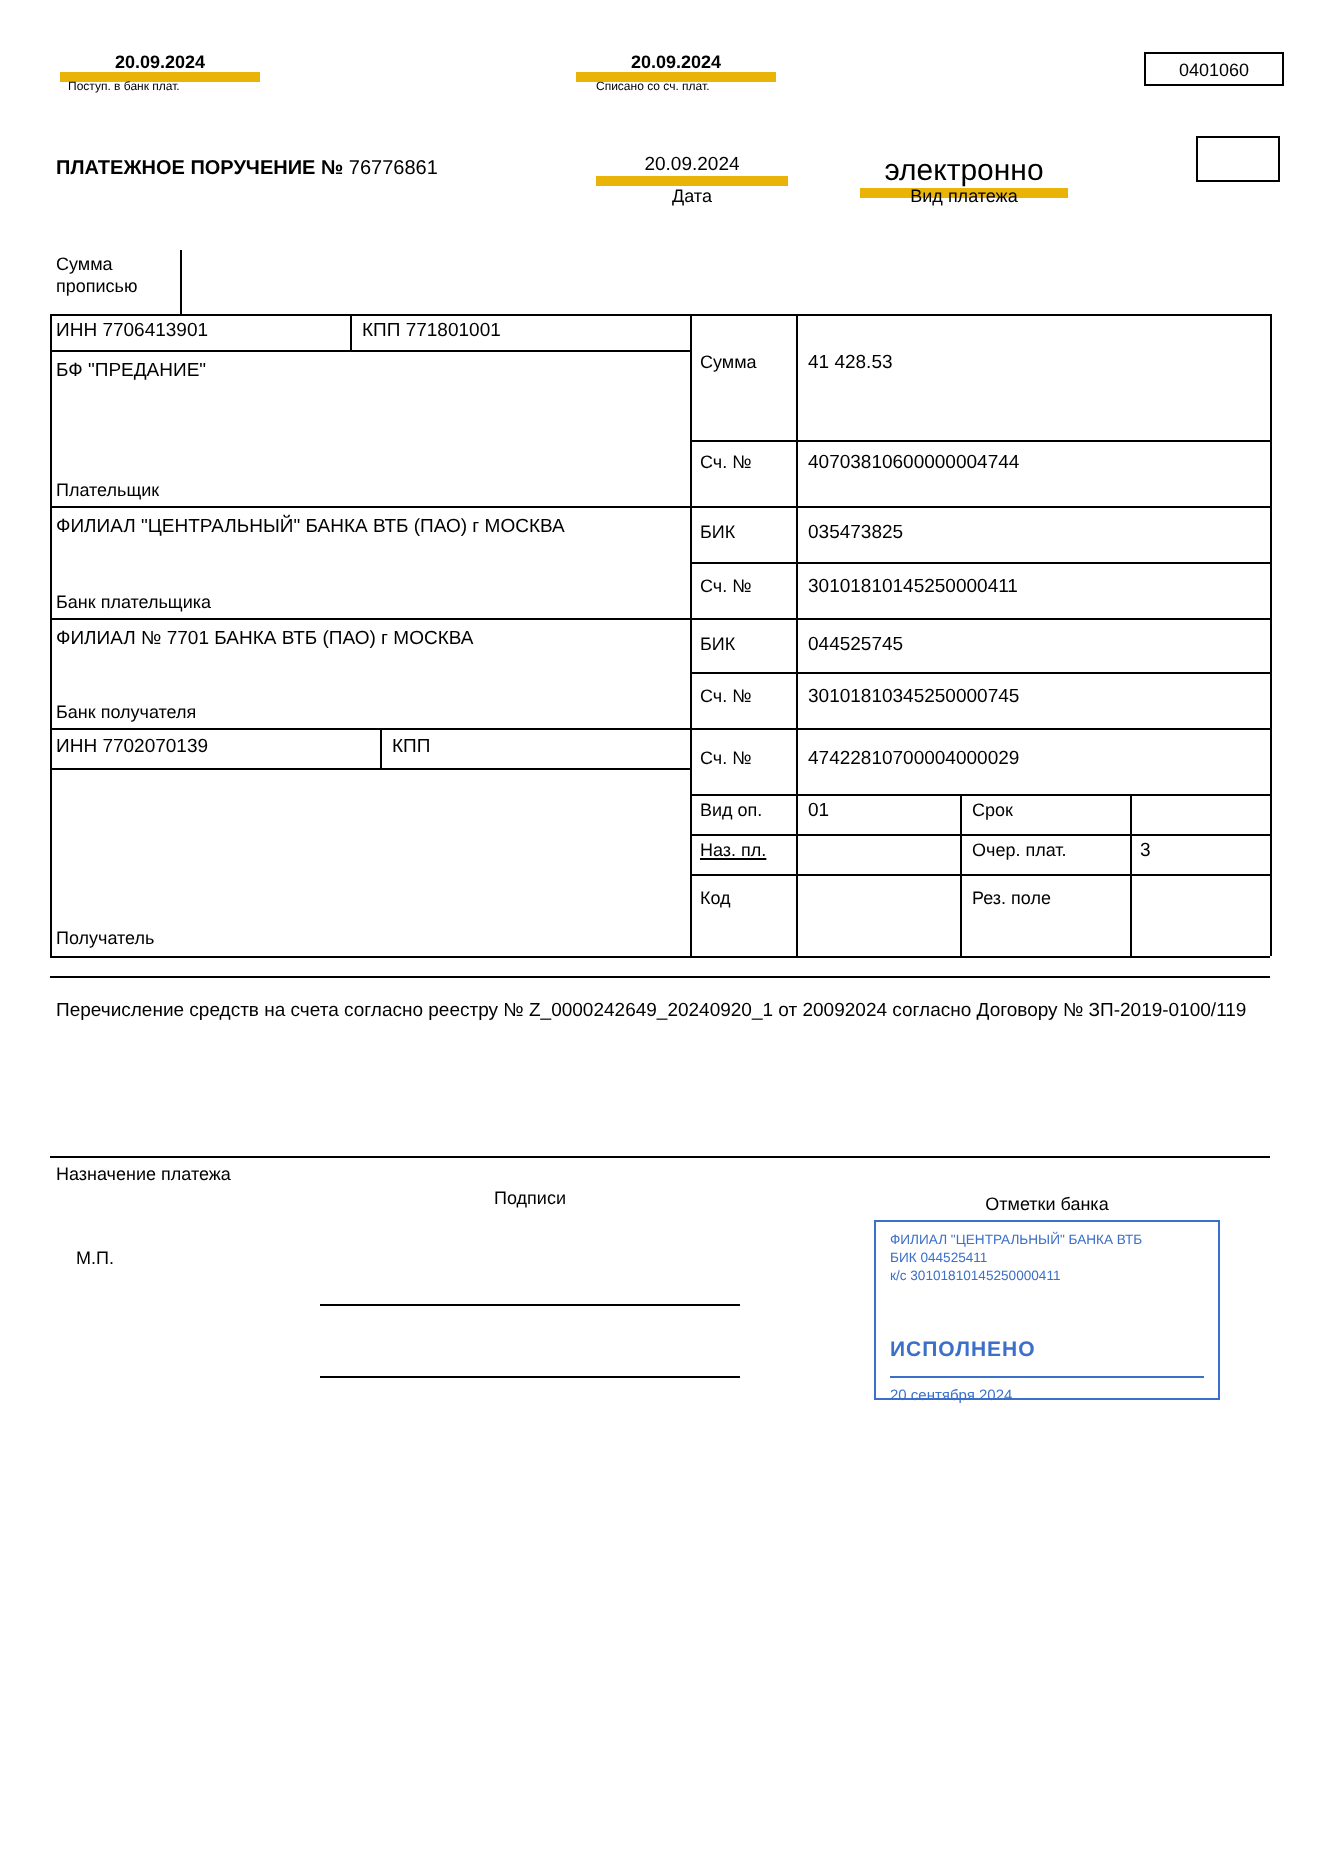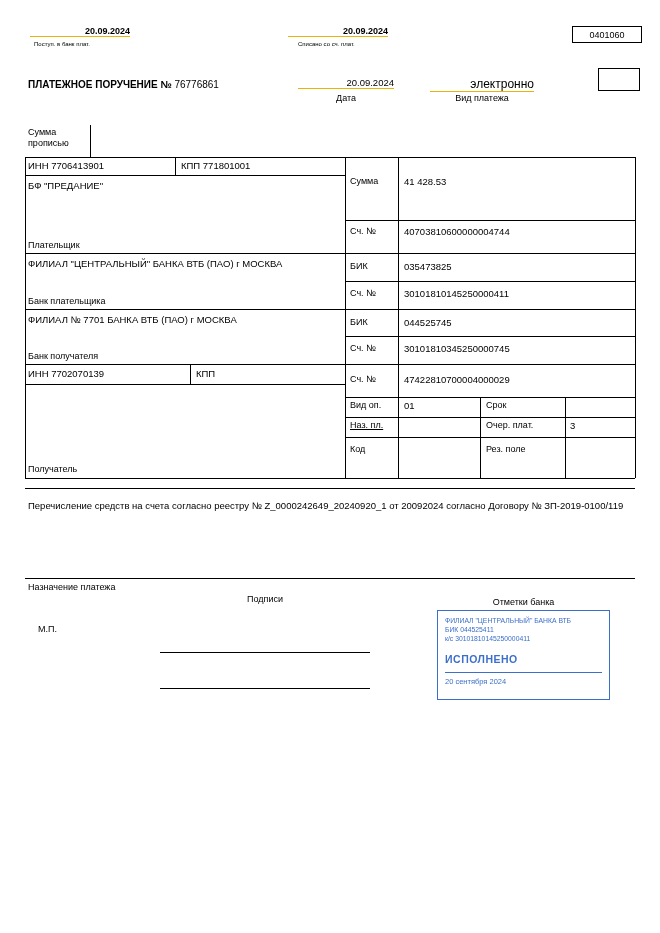--- a/index.html
+++ b/index.html
@@ -12,29 +12,29 @@
     overflow:hidden;
   }
   .txt{position:absolute;white-space:nowrap;font-size:9.5px;}
   .wrap{white-space:normal;}
   .small{font-size:9px;}
   .tiny{font-size:6px;}
   .bold{font-weight:bold;}
   .hline{position:absolute;height:0;border-top:1px solid #000;}
   .vline{position:absolute;width:0;border-left:1px solid #000;}
   .center{text-align:center;}
-  .ufield{position:absolute;border-bottom:1px solid #eab308;text-align:right;}
+  .ufield{position:absolute;border-bottom:5px solid #eab308;text-align:center;}
   .boxed{position:absolute;border:1px solid #000;display:flex;align-items:center;justify-content:center;}
   .stamp{
     position:absolute;left:437px;top:610px;width:173px;height:90px;
     border:1.5px solid #3b6fc9;color:#3b6fc9;
     padding:5px 7px;box-sizing:border-box;
   }
   .stamp .s-line{font-size:6.8px;line-height:9px;white-space:nowrap;}
-  .stamp .s-status{font-size:10.5px;font-weight:bold;letter-spacing:.5px;margin-top:10px;}
+  .stamp .s-status{font-size:10.5px;font-weight:bold;letter-spacing:.5px;margin-top:26px;}
   .stamp .s-div{border-top:1px solid #3b6fc9;margin-top:7px;}
   .stamp .s-date{font-size:7.5px;margin-top:4px;}
 </style>
 </head>
 <body>
 
 <div class="page">
 
   <div class="ufield bold" style="left:30px;top:26px;width:100px;font-size:9px;">20.09.2024</div>
   <div class="txt tiny" style="left:34px;top:41px;">Поступ. в банк плат.</div>
@@ -43,21 +43,21 @@
   <div class="txt tiny" style="left:298px;top:41px;">Списано со сч. плат.</div>
 
   <div class="boxed" style="left:572px;top:26px;width:68px;height:15px;font-size:9px;">0401060</div>
 
   <div class="txt" style="left:28px;top:79px;font-size:10px;">
     <span class="bold">ПЛАТЕЖНОЕ ПОРУЧЕНИЕ №</span>
     <span>76776861</span>
   </div>
   <div class="ufield" style="left:298px;top:77px;width:96px;font-size:9.5px;">20.09.2024</div>
   <div class="txt small center" style="left:298px;top:93px;width:96px;">Дата</div>
-  <div class="ufield" style="left:430px;top:77px;width:104px;font-size:12px;">электронно</div>
+  <div class="ufield" style="left:430px;top:77px;width:104px;font-size:15px;">электронно</div>
   <div class="txt small center" style="left:430px;top:93px;width:104px;">Вид платежа</div>
   <div class="boxed" style="left:598px;top:68px;width:40px;height:21px;"></div>
 
   <div>
     <div class="vline" style="left:90px;top:125px;height:32px;"></div>
     <div class="hline" style="left:25px;top:157px;width:610px;"></div>
     <div class="hline" style="left:25px;top:175px;width:320px;"></div>
     <div class="hline" style="left:345px;top:220px;width:290px;"></div>
     <div class="hline" style="left:25px;top:253px;width:610px;"></div>
     <div class="hline" style="left:345px;top:281px;width:290px;"></div>

